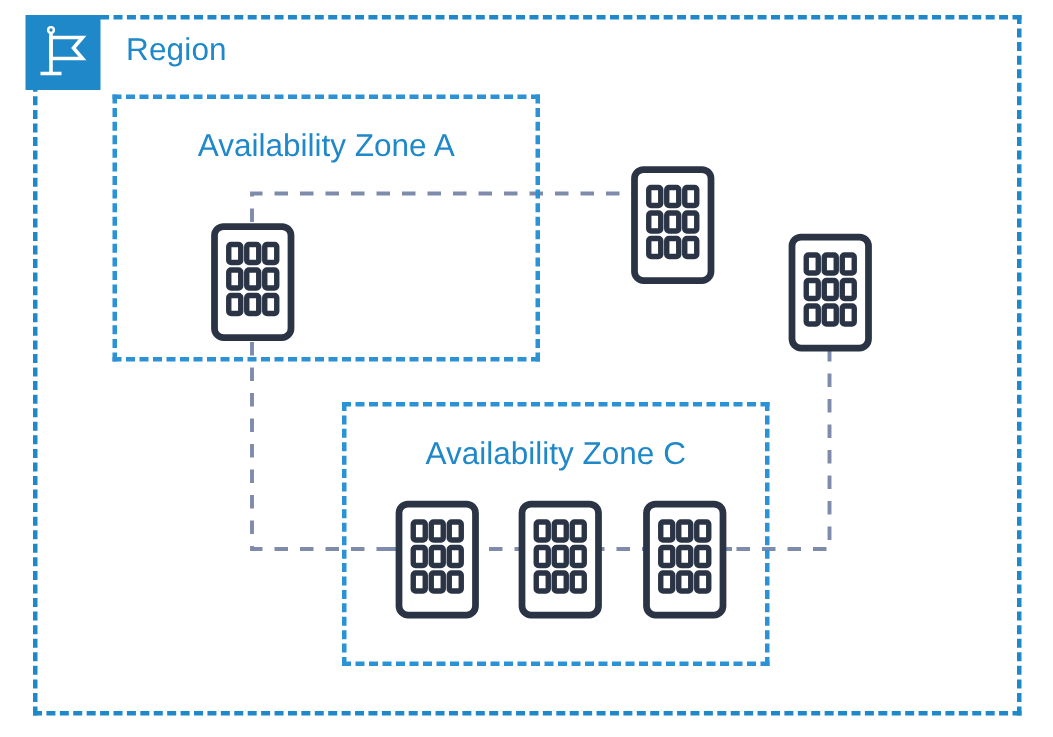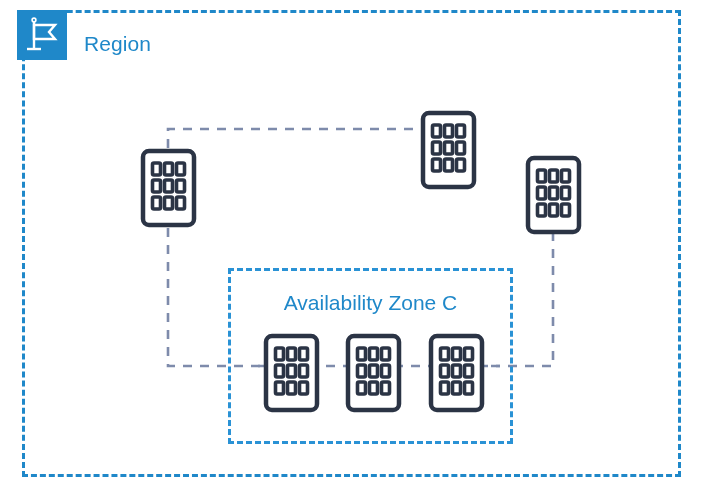--- a/index.html
+++ b/index.html
@@ -55,21 +55,21 @@
     height: 50px;
     background: #1f88c9;
     z-index: 6;
   }
   .flag-badge svg { display: block; }
 
   
   .region-label {
     position: absolute;
     left: 84px;
-    top: 32px;
+    top: 22px;
     font-size: 21px;
     color: #1f88c9;
     letter-spacing: 0.1px;
     white-space: nowrap;
     z-index: 5;
   }
 
   
   .az-box {
     position: absolute;
@@ -121,20 +121,23 @@
 
     <path d="M 168 148 L 168 129 L 448 129 L 448 150" fill="none" stroke="#7e8bab" stroke-width="2.6" stroke-dasharray="9 8"></path>
 
     <path d="M 168 228 L 168 366 L 290 366" fill="none" stroke="#7e8bab" stroke-width="2.6" stroke-dasharray="9 8"></path>
 
     <path d="M 553 215 L 553 366 L 455 366" fill="none" stroke="#7e8bab" stroke-width="2.6" stroke-dasharray="9 8"></path>
 
     <path d="M 258 366 L 500 366" fill="none" stroke="#7e8bab" stroke-width="2.6" stroke-dasharray="9 8"></path>
   </svg>
 
+  <div class="az-box az-a">
+    <div class="az-label">Availability Zone A</div>
+  </div>
 
 
   <div class="az-box az-c">
     <div class="az-label">Availability Zone C</div>
   </div>
 
   <div class="building" style="left:140px; top:148px;">
     <svg width="57" height="80" viewBox="0 0 57 80">
       <rect x="3" y="3" width="51" height="74" rx="6" ry="6" fill="#ffffff" stroke="#2b3445" stroke-width="4.5"></rect>
       <g fill="none" stroke="#2b3445" stroke-width="3.6">

